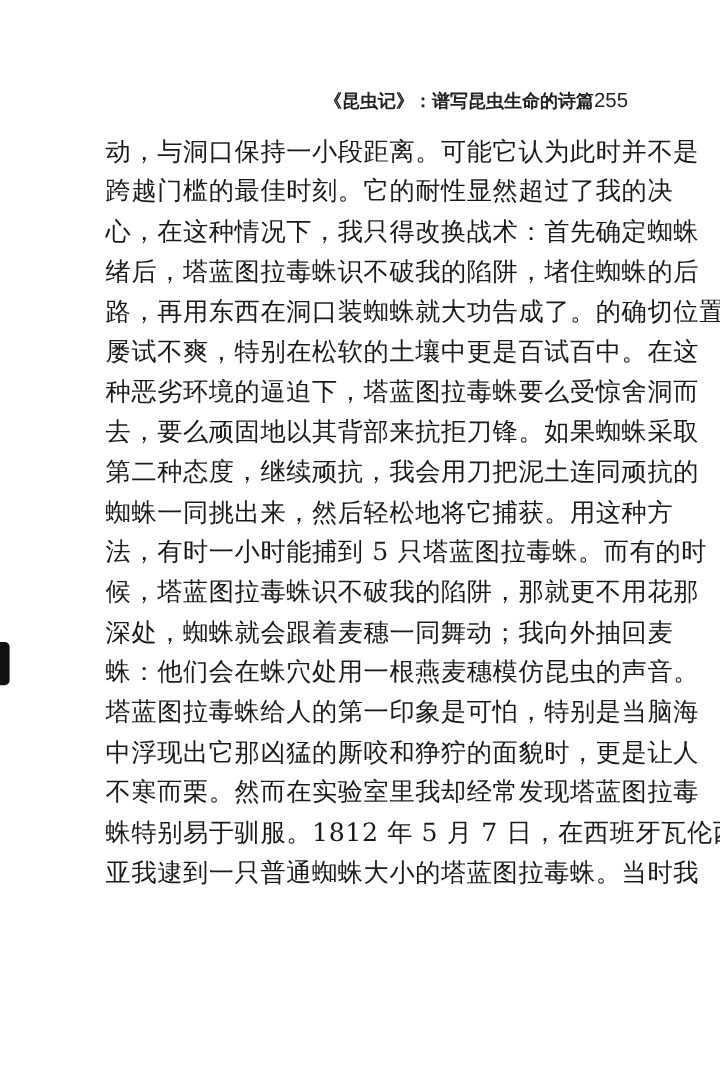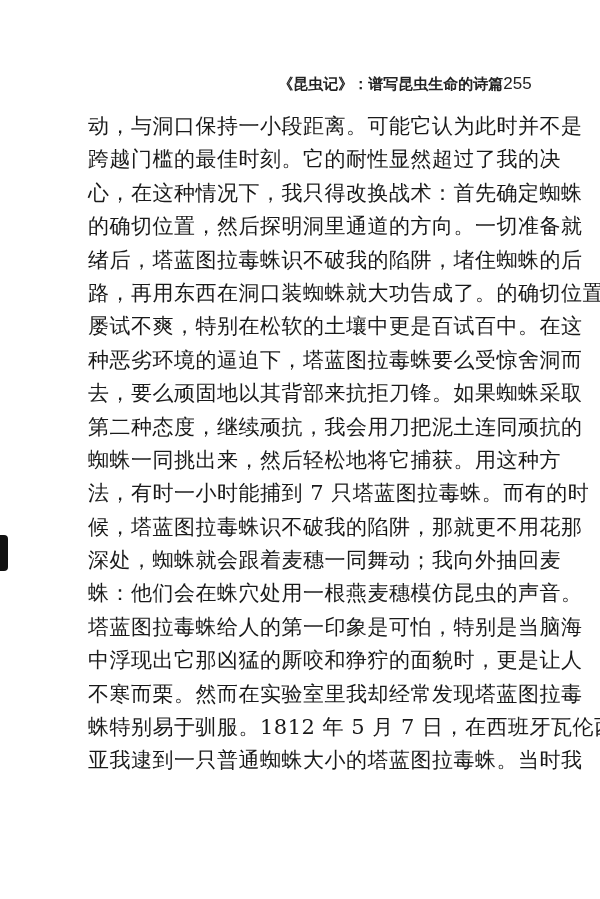--- a/index.html
+++ b/index.html
@@ -2,21 +2,21 @@
 <html><head>
 <meta charset="utf-8">
 <style>
   html, body { margin: 0; padding: 0; }
   body {
     width: 600px; height: 899px; background: #ffffff; position: relative; overflow: hidden;
     font-family: "DejaVu Serif", "Liberation Serif", serif; color: #1a1a1a;
   }
   .running-head {
     position: absolute; top: 72px; left: 270px; width: 270px; height: 24px;
-    display: flex; justify-content: center; align-items: center;
+    display: flex; justify-content: flex-start; align-items: center;
     font-size: 15px; font-weight: bold; color: #222;
   }
   .running-head .page-num {
     font-family: "Liberation Sans", sans-serif; font-size: 17px; font-weight: normal; letter-spacing: 0px;
   }
   .body-text {
     position: absolute; top: 110px; left: 88px; width: 445px;
   }
   .line {
     height: 33.4px; line-height: 33.4px; font-size: 21px; white-space: nowrap;
@@ -35,29 +35,28 @@
 
   <div class="running-head">
     <span>《昆虫记》：谱写昆虫生命的诗篇</span>
     <span class="page-num">255</span>
   </div>
 
   <div class="body-text" id="body-text">
       <div class="line">动，与洞口保持一小段距离。可能它认为此时并不是</div>
       <div class="line">跨越门槛的最佳时刻。它的耐性显然超过了我的决</div>
       <div class="line">心，在这种情况下，我只得改换战术：首先确定蜘蛛</div>
-      <div class="line">的确切位置，然后探明洞里通道的方向。一切准备就</div>
       <div class="line">绪后，塔蓝图拉毒蛛识不破我的陷阱，堵住蜘蛛的后</div>
       <div class="line">路，再用东西在洞口装蜘蛛就大功告成了。的确切位置</div>
       <div class="line">屡试不爽，特别在松软的土壤中更是百试百中。在这</div>
       <div class="line">种恶劣环境的逼迫下，塔蓝图拉毒蛛要么受惊舍洞而</div>
       <div class="line">去，要么顽固地以其背部来抗拒刀锋。如果蜘蛛采取</div>
       <div class="line">第二种态度，继续顽抗，我会用刀把泥土连同顽抗的</div>
       <div class="line">蜘蛛一同挑出来，然后轻松地将它捕获。用这种方</div>
-      <div class="line">法，有时一小时能捕到 7 只塔蓝图拉毒蛛。而有的时</div>
+      <div class="line">法，有时一小时能捕到 5 只塔蓝图拉毒蛛。而有的时</div>
       <div class="line">候，塔蓝图拉毒蛛识不破我的陷阱，那就更不用花那</div>
       <div class="line">深处，蜘蛛就会跟着麦穗一同舞动；我向外抽回麦</div>
       <div class="line">蛛：他们会在蛛穴处用一根燕麦穗模仿昆虫的声音。</div>
       <div class="line">塔蓝图拉毒蛛给人的第一印象是可怕，特别是当脑海</div>
       <div class="line">中浮现出它那凶猛的厮咬和狰狞的面貌时，更是让人</div>
       <div class="line">不寒而栗。然而在实验室里我却经常发现塔蓝图拉毒</div>
       <div class="line">蛛特别易于驯服。1812 年 5 月 7 日，在西班牙瓦伦西</div>
       <div class="line">亚我逮到一只普通蜘蛛大小的塔蓝图拉毒蛛。当时我</div>
     </div>
 </div>

